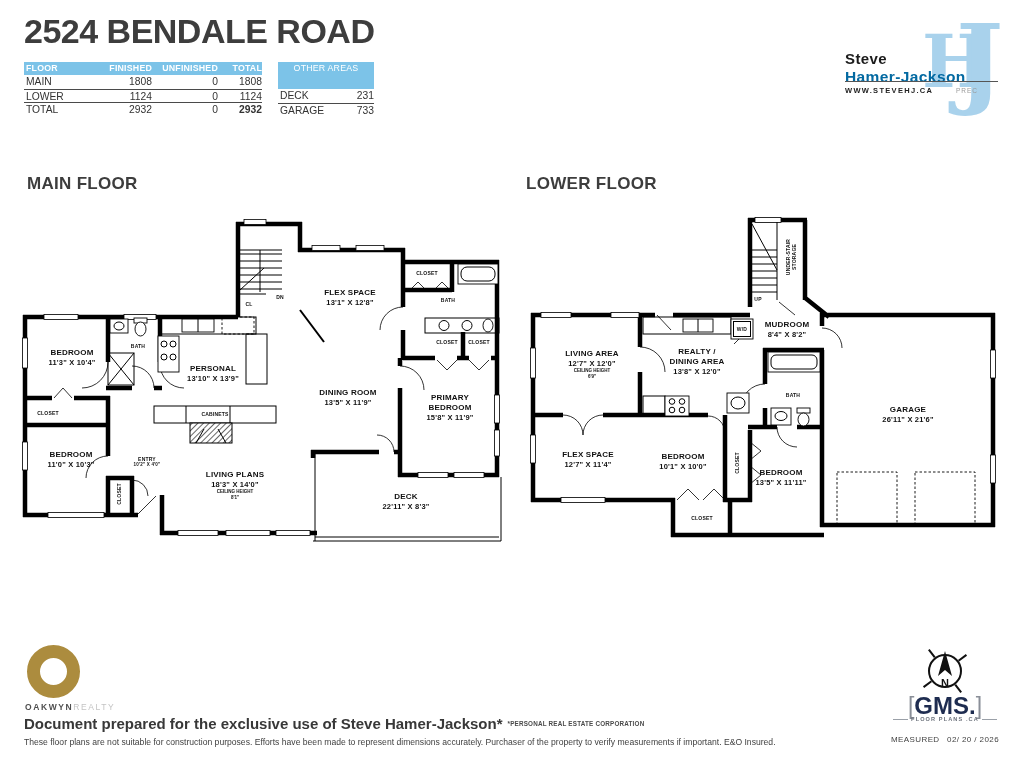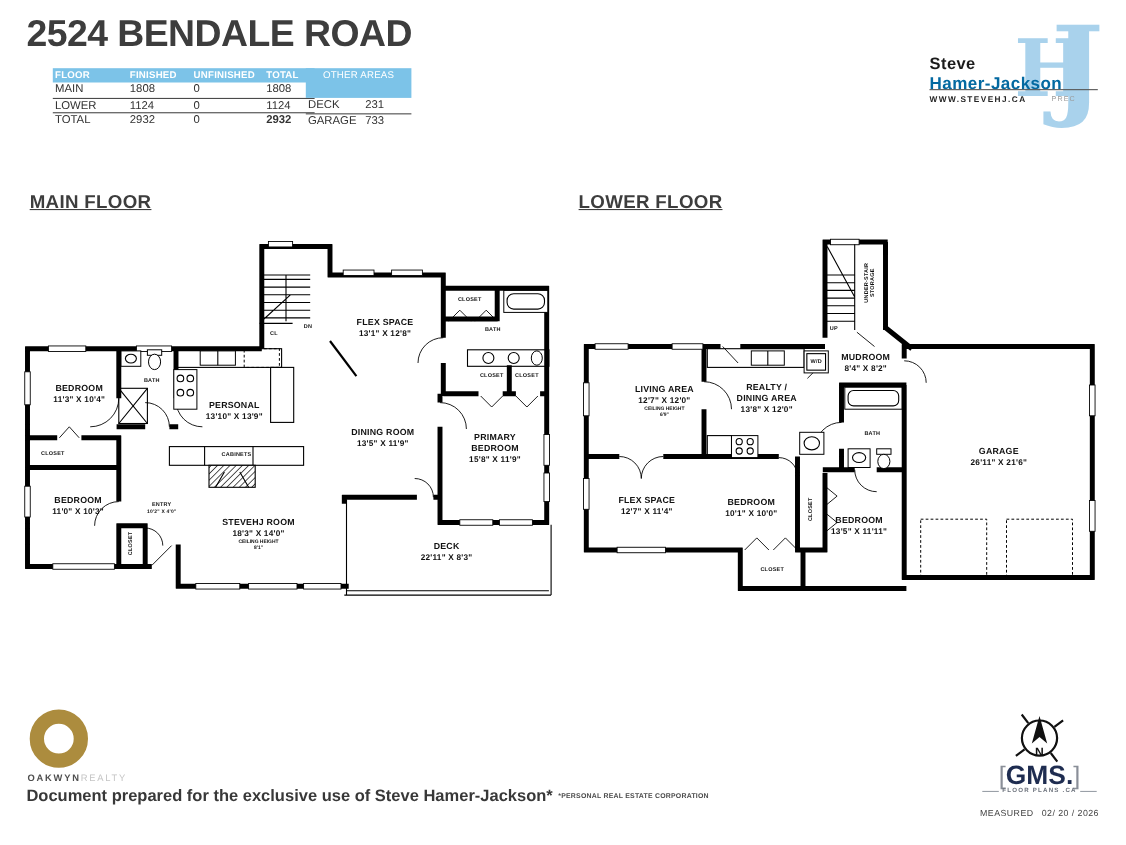--- a/index.html
+++ b/index.html
@@ -5,45 +5,45 @@
   :root{
     --blue:#7cc3e8; --mono-blue:#a9d2ec; --gold:#ac8c3e; --navy:#1e2c50; --ink:#3d3d3d;
   }
   *{box-sizing:border-box;margin:0;padding:0;}
   html,body{background:#fff;}
   body{font-family:"Liberation Sans",sans-serif;}
   #canvas{position:relative;width:1024px;height:768px;background:#fff;overflow:hidden;}
 
   
   .title{position:absolute;left:24px;top:12px;font-size:34px;font-weight:800;color:var(--ink);letter-spacing:-0.5px;}
-  .ftable{position:absolute;left:24px;top:62px;width:238px;color:#333;margin-left:24px;}
+  .ftable{position:absolute;left:24px;top:62px;width:238px;color:#333;}
   .thead,.trow{display:grid;grid-template-columns:70px 58px 66px 44px;height:13px;line-height:13px;}
   .thead{background:var(--blue);color:#fff;font-weight:700;font-size:8.8px;letter-spacing:.2px;}
   .trow{height:13.5px;line-height:13.5px;font-size:10.3px;}
   .trow.sep{border-top:1px solid #4a4a4a;}
   .c1{text-align:left;padding-left:2px;}
-  .cc{text-align:left;}
+  .cc{text-align:right;}
   .b{font-weight:700;}
   .otable{position:absolute;left:278px;top:62px;width:96px;color:#333;}
   .othead{background:var(--blue);color:#fff;font-weight:400;font-size:8.8px;text-align:center;height:27px;line-height:13px;letter-spacing:.2px;}
   .orow{display:grid;grid-template-columns:54px 42px;height:13.5px;line-height:13.5px;font-size:10.3px;}
   .orow.sep{border-top:1px solid #4a4a4a;}
 
   .agent{position:absolute;left:838px;top:8px;width:180px;height:132px;}
   .mono{position:absolute;color:var(--mono-blue);font-family:"DejaVu Serif",serif;font-weight:700;line-height:1;z-index:1;}
   .mono-h{left:84px;top:18px;font-size:72px;}
   .mono-j{left:118px;top:2px;font-size:100px;}
   .an1{position:absolute;left:7px;top:42px;z-index:2;font-size:15px;font-weight:700;color:#1b1b1b;letter-spacing:.4px;}
   .an2{position:absolute;left:7px;top:60px;z-index:2;font-size:15.5px;font-weight:700;color:#0369a1;letter-spacing:.4px;}
   .arule{position:absolute;left:7px;top:73px;width:153px;height:1px;background:#555;z-index:2;}
   .aweb{position:absolute;left:7px;top:78px;z-index:2;font-size:7.5px;font-weight:700;letter-spacing:1.3px;color:#222;}
   .aprec{position:absolute;left:118px;top:79px;z-index:2;font-size:6.5px;color:#9a9a9a;letter-spacing:1px;}
 
   
-  .floor-heading{position:absolute;font-size:17px;font-weight:800;color:var(--ink);letter-spacing:.3px;text-decoration:underline;}
+  .floor-heading{position:absolute;font-size:17px;font-weight:800;color:var(--ink);letter-spacing:.3px;}
   #mf-head{left:27px;top:174px;}
   #lf-head{left:526px;top:174px;}
   .plan{position:absolute;width:490px;height:350px;}
   #mf-plan{left:20px;top:210px;}
   #lf-plan{left:525px;top:210px;}
   .plan svg{position:absolute;left:0;top:0;}
 
   .rl{position:absolute;transform:translate(-50%,-50%);text-align:center;color:#111;line-height:1.25;white-space:nowrap;}
   .rl .nm{font-size:8px;font-weight:700;letter-spacing:.2px;}
   .rl .dm{font-size:7.5px;font-weight:700;letter-spacing:.2px;}
@@ -241,21 +241,21 @@
       <div class="nm">CLOSET</div>
     </div>
     <div class="rl tiny" style="left:127px;top:252px">
       <div class="nm">ENTRY</div>
       <div class="dm">10'2" X 4'0"</div>
     </div>
     <div class="rl tiny" style="left:195px;top:204px">
       <div class="nm">CABINETS</div>
     </div>
     <div class="rl" style="left:215px;top:276px">
-      <div class="nm">STEVEHJ ROOM</div>
+      <div class="nm">LIVING PLANS</div>
       <div class="dm">18'3" X 14'0"</div>
       <div class="nt">CEILING HEIGHT</div>
       <div class="nt">8'1"</div>
     </div>
     <div class="rl" style="left:328px;top:188px">
       <div class="nm">DINING ROOM</div>
       <div class="dm">13'5" X 11'9"</div>
     </div>
     <div class="rl" style="left:330px;top:88px">
       <div class="nm">FLEX SPACE</div>
@@ -356,21 +356,21 @@
       <div class="nm">UNDER-STAIR</div>
       <div class="nm">STORAGE</div>
     </div>
     <div class="rl tiny" style="left:233px;top:89px">
       <div class="nm">UP</div>
     </div>
     <div class="rl" style="left:262px;top:120px">
       <div class="nm">MUDROOM</div>
       <div class="dm">8'4" X 8'2"</div>
     </div>
-    <div class="rl" style="left:79px;top:155px">
+    <div class="rl" style="left:67px;top:155px">
       <div class="nm">LIVING AREA</div>
       <div class="dm">12'7" X 12'0"</div>
       <div class="nt">CEILING HEIGHT</div>
       <div class="nt">6'9"</div>
     </div>
     <div class="rl" style="left:172px;top:152px">
       <div class="nm">REALTY /</div>
       <div class="nm">DINING AREA</div>
       <div class="dm">13'8" X 12'0"</div>
     </div>
@@ -405,20 +405,21 @@
   </div>
 
   <div class="oak-ring"></div>
   <div class="oak-word">
     <span>OAKWYN</span><span class="lt">REALTY</span>
   </div>
 
   <div class="prep">
     <span>Document prepared for the exclusive use of Steve Hamer-Jackson*</span><span class="prep-note">*PERSONAL REAL ESTATE CORPORATION</span>
   </div>
+  <div class="discl">These floor plans are not suitable for construction purposes. Efforts have been made to represent dimensions accurately.  Purchaser of the property to verify measurements if important.  E&amp;O Insured.</div>
 
   <svg class="compass" width="56" height="50" viewBox="0 0 56 50">
     <circle cx="28" cy="25" r="16" fill="none" stroke="#111" stroke-width="2"></circle>
     <path d="M16,13 L9,6 M40,13 L47,6 M16,37 L9,44 M40,37 L47,44" stroke="#111" stroke-width="2" fill="none" transform="rotate(8 28 25)"></path>
     <polygon points="28,5 21,30 28,24 35,30" fill="#111"></polygon>
     <text x="28" y="41" text-anchor="middle" font-size="11" font-weight="bold" fill="#111" font-family="Liberation Sans, sans-serif">N</text>
   </svg>
 
   <div class="gms">
     <div class="gms-name">

